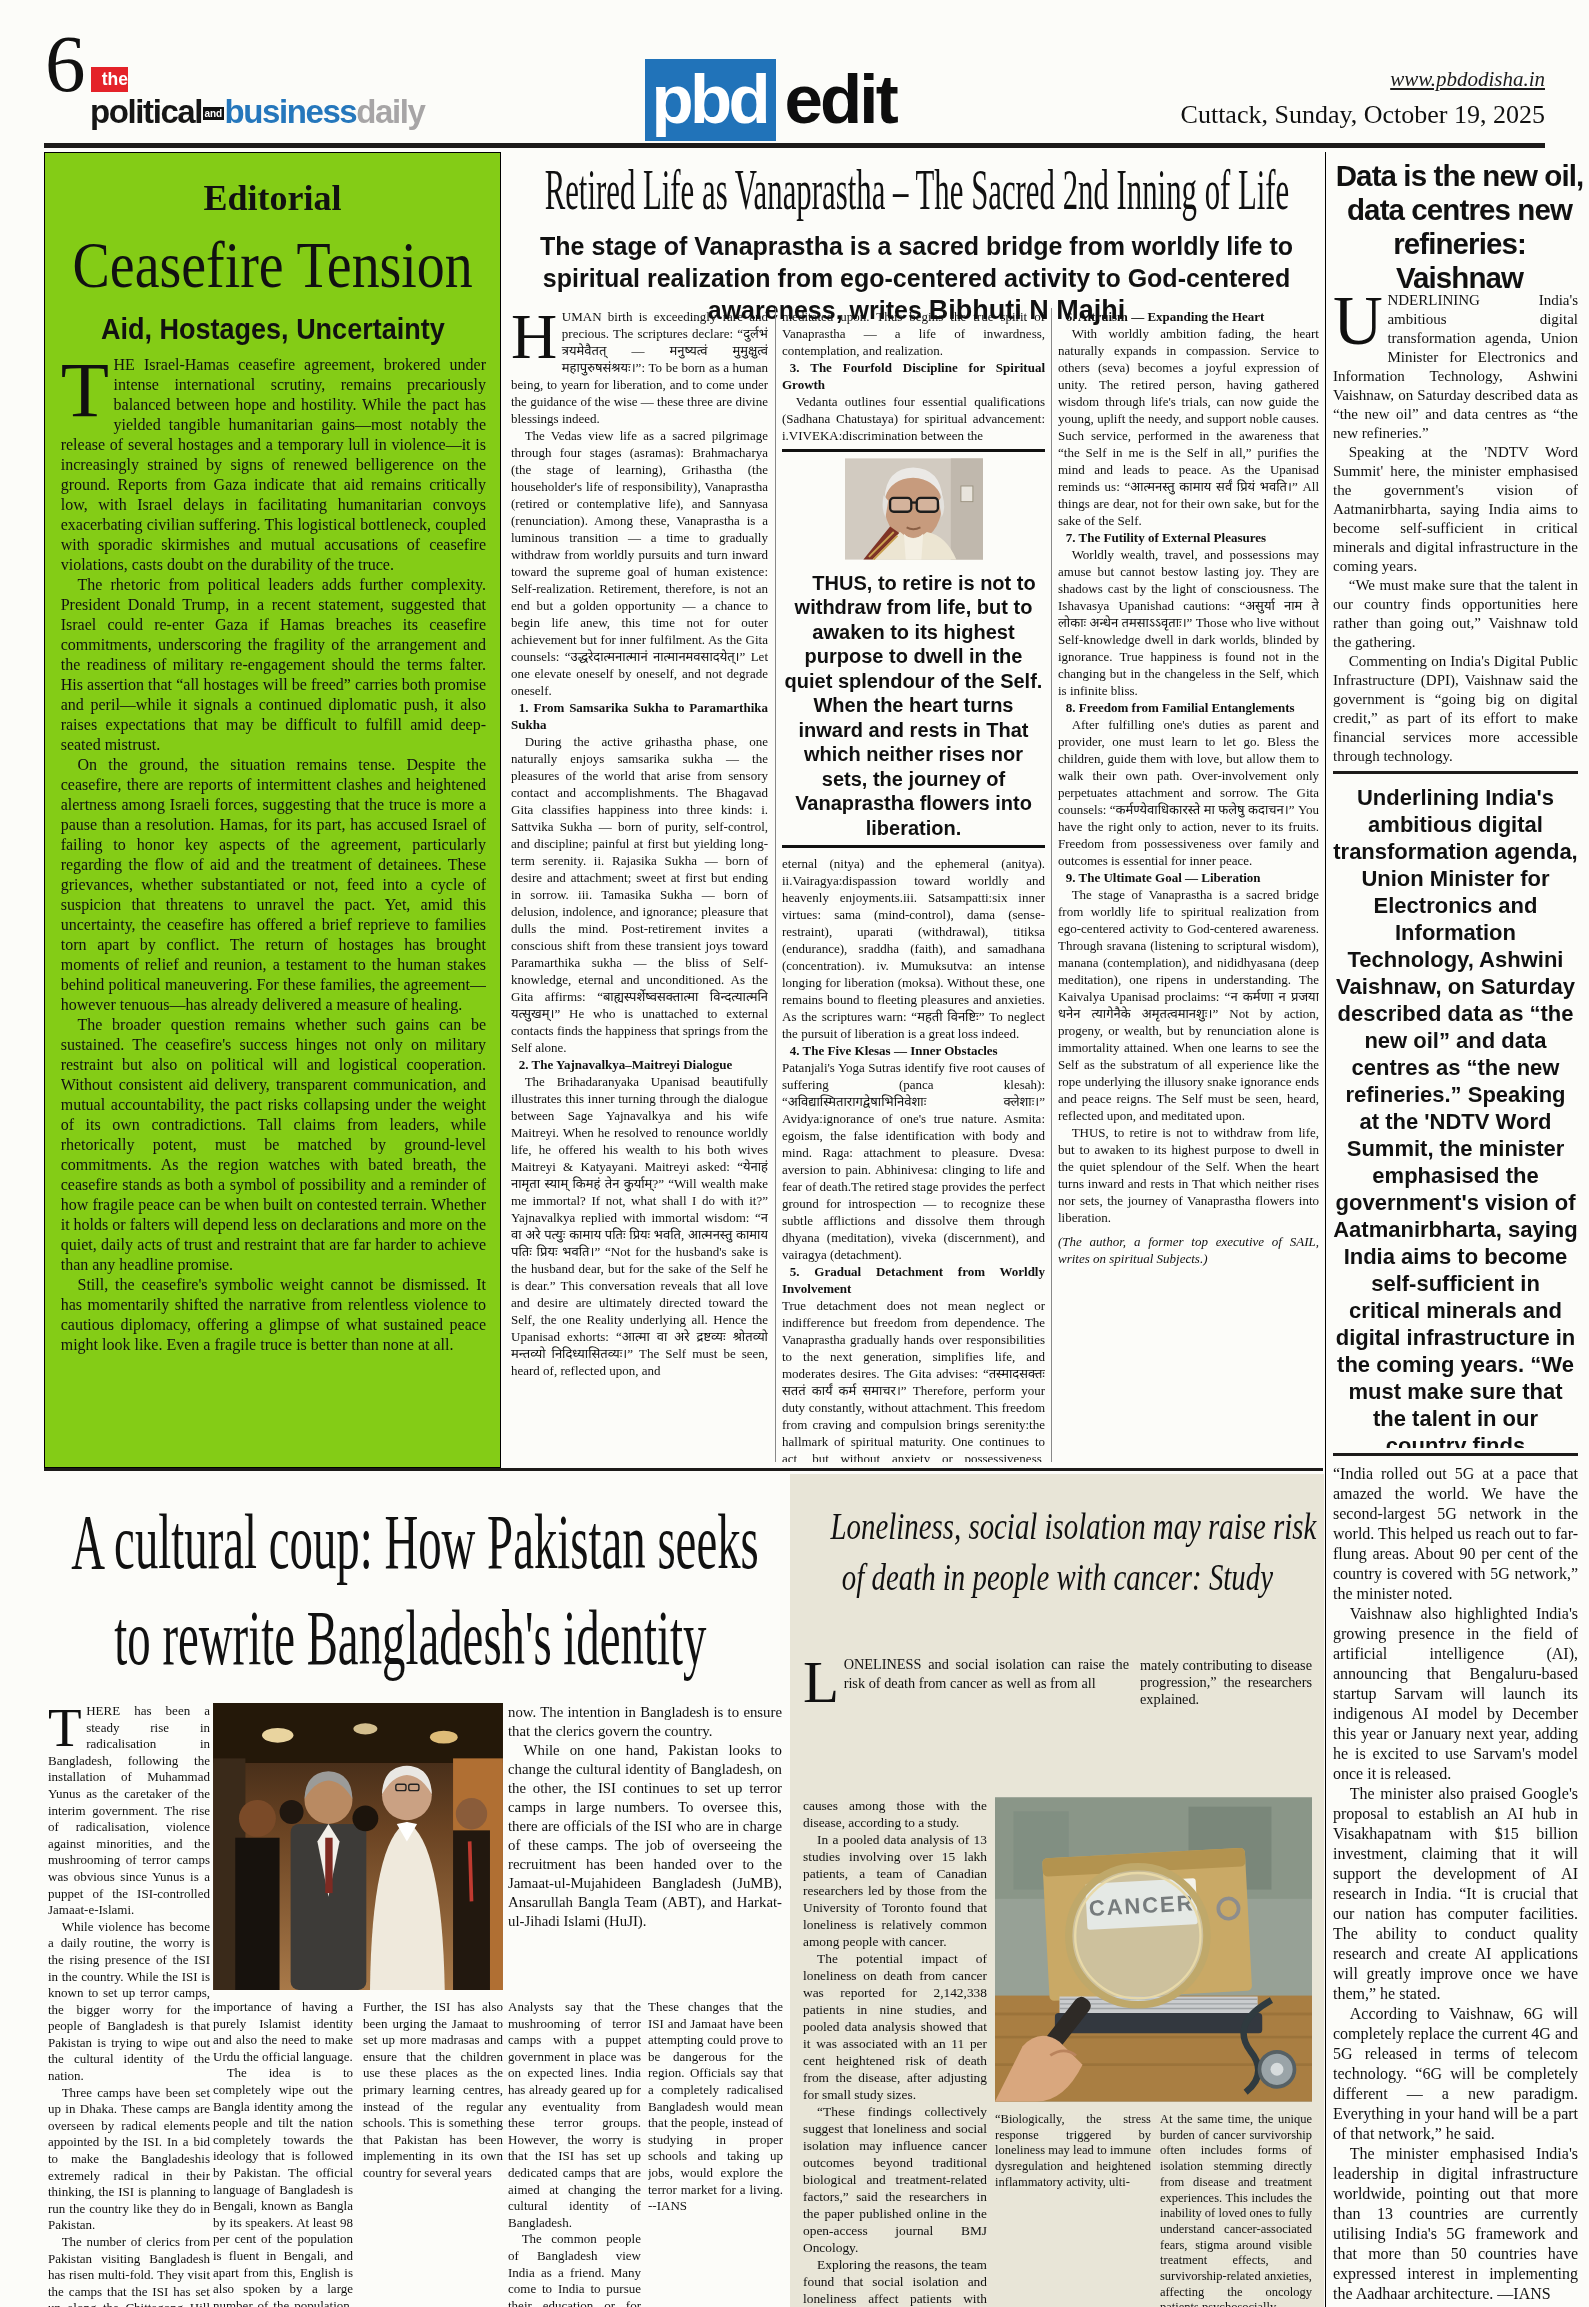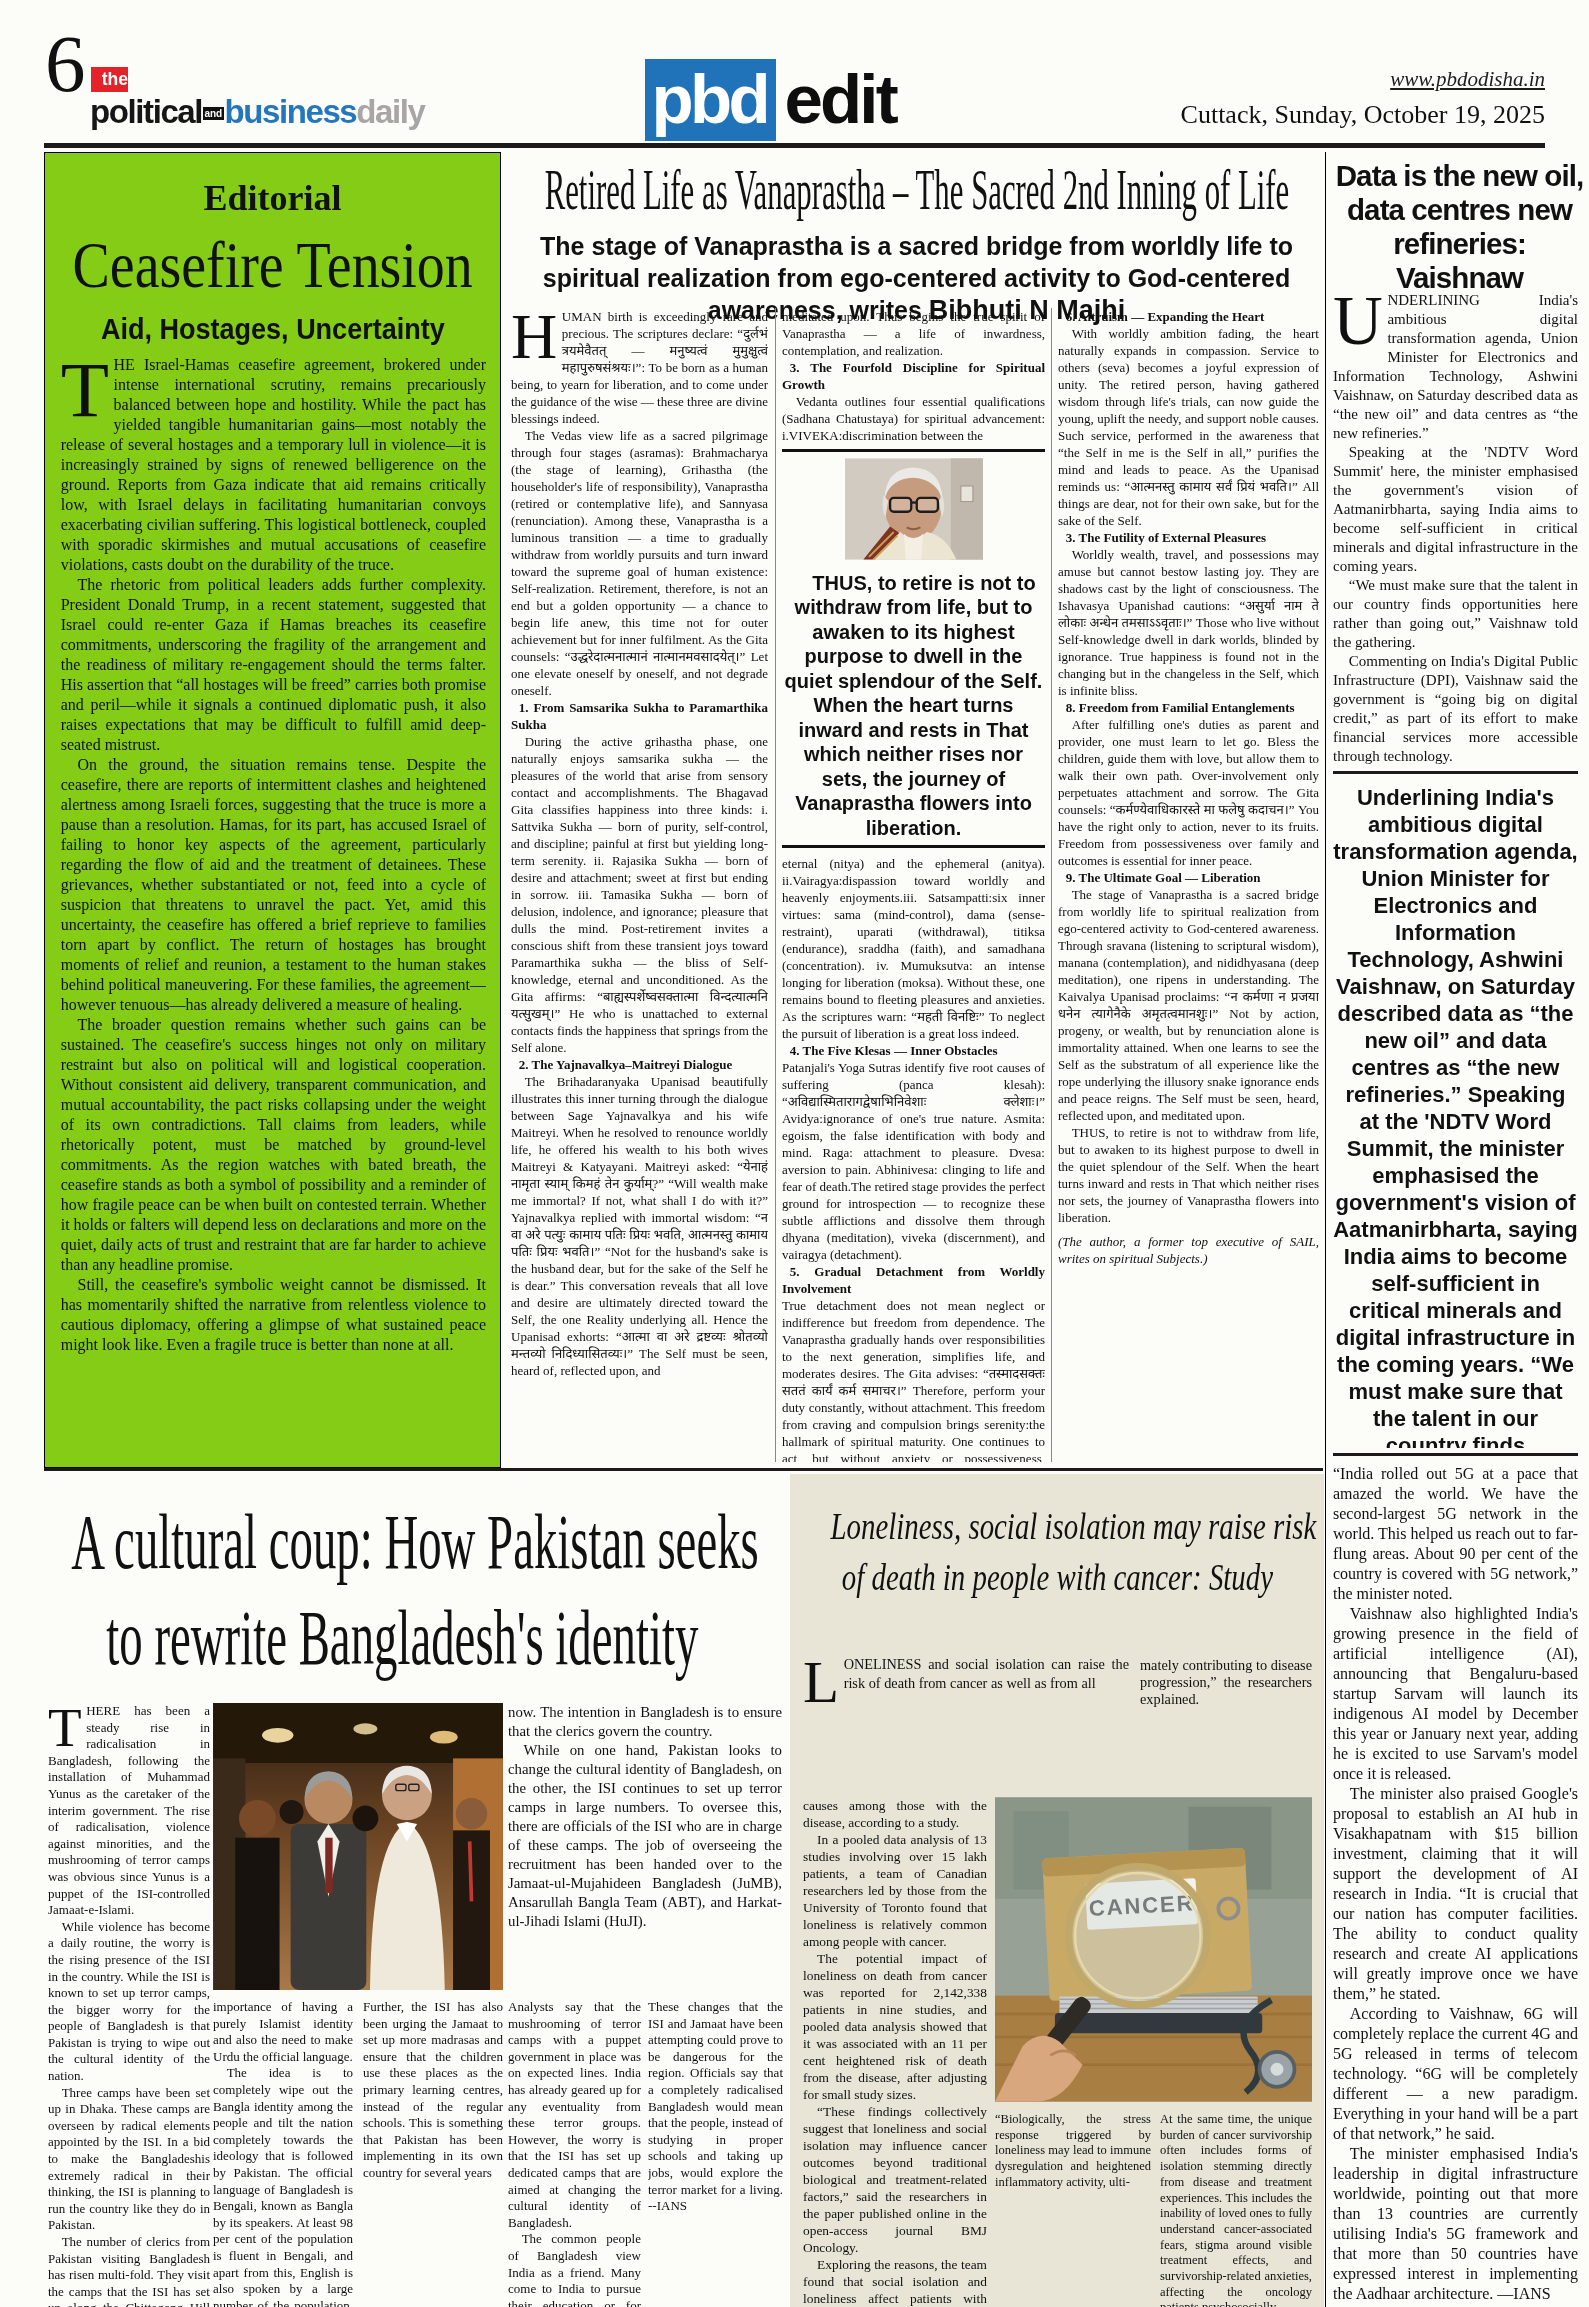--- a/index.html
+++ b/index.html
@@ -111,21 +111,21 @@
     <p class="np">eternal (nitya) and the ephemeral (anitya). ii.Vairagya:dispassion toward worldly and heavenly enjoyments.iii. Satsampatti:six inner virtues: sama (mind-control), dama (sense-restraint), uparati (withdrawal), titiksa (endurance), sraddha (faith), and samadhana (concentration). iv. Mumuksutva: an intense longing for liberation (moksa). Without these, one remains bound to fleeting pleasures and anxieties. As the scriptures warn: “महती विनष्टिः” To neglect the pursuit of liberation is a great loss indeed.</p>
     <p class="sh">4. The Five Klesas — Inner Obstacles</p>
     <p class="np">Patanjali's Yoga Sutras identify five root causes of suffering (panca klesah): “अविद्यास्मितारागद्वेषाभिनिवेशाः क्लेशाः।” Avidya:ignorance of one's true nature. Asmita: egoism, the false identification with body and mind. Raga: attachment to pleasure. Dvesa: aversion to pain. Abhinivesa: clinging to life and fear of death.The retired stage provides the perfect ground for introspection — to recognize these subtle afflictions and dissolve them through dhyana (meditation), viveka (discernment), and vairagya (detachment).</p>
     <p class="sh">5. Gradual Detachment from Worldly Involvement</p>
     <p class="np">True detachment does not mean neglect or indifference but freedom from dependence. The Vanaprastha gradually hands over responsibilities to the next generation, simplifies life, and moderates desires. The Gita advises: “तस्मादसक्तः सततं कार्यं कर्म समाचर।” Therefore, perform your duty constantly, without attachment. This freedom from craving and compulsion brings serenity:the hallmark of spiritual maturity. One continues to act, but without anxiety or possessiveness, dedicating all to the Divine.</p>
   </div>
 
   <div class="bod f28" style="position:absolute;left:1058px;top:308px;width:261px;height:1154px;overflow:hidden;">
     <p class="sh np">6. Altruism — Expanding the Heart</p>
     <p>With worldly ambition fading, the heart naturally expands in compassion. Service to others (seva) becomes a joyful expression of unity. The retired person, having gathered wisdom through life's trials, can now guide the young, uplift the needy, and support noble causes. Such service, performed in the awareness that “the Self in me is the Self in all,” purifies the mind and leads to peace. As the Upanisad reminds us: “आत्मनस्तु कामाय सर्वं प्रियं भवति।” All things are dear, not for their own sake, but for the sake of the Self.</p>
-    <p class="sh">3. The Futility of External Pleasures</p>
+    <p class="sh">7. The Futility of External Pleasures</p>
     <p>Worldly wealth, travel, and possessions may amuse but cannot bestow lasting joy. They are shadows cast by the light of consciousness. The Ishavasya Upanishad cautions: “असुर्या नाम ते लोकाः अन्धेन तमसाऽऽवृताः।” Those who live without Self-knowledge dwell in dark worlds, blinded by ignorance. True happiness is found not in the changing but in the changeless in the Self, which is infinite bliss.</p>
     <p class="sh">8. Freedom from Familial Entanglements</p>
     <p>After fulfilling one's duties as parent and provider, one must learn to let go. Bless the children, guide them with love, but allow them to walk their own path. Over-involvement only perpetuates attachment and sorrow. The Gita counsels: “कर्मण्येवाधिकारस्ते मा फलेषु कदाचन।” You have the right only to action, never to its fruits. Freedom from possessiveness over family and outcomes is essential for inner peace.</p>
     <p class="sh">9. The Ultimate Goal — Liberation</p>
     <p>The stage of Vanaprastha is a sacred bridge from worldly life to spiritual realization from ego-centered activity to God-centered awareness. Through sravana (listening to scriptural wisdom), manana (contemplation), and nididhyasana (deep meditation), one ripens in understanding. The Kaivalya Upanisad proclaims: “न कर्मणा न प्रजया धनेन त्यागेनैके अमृतत्वमानशुः।” Not by action, progeny, or wealth, but by renunciation alone is immortality attained. When one learns to see the Self as the substratum of all experience like the rope underlying the illusory snake ignorance ends and peace reigns. The Self must be seen, heard, reflected upon, and meditated upon.</p>
     <p>THUS, to retire is not to withdraw from life, but to awaken to its highest purpose to dwell in the quiet splendour of the Self. When the heart turns inward and rests in That which neither rises nor sets, the journey of Vanaprastha flowers into liberation.</p>
     <p class="it" style="text-indent:0;margin-top:6.5px;">(The author, a former top executive of SAIL, writes on spiritual Subjects.)</p>
   </div>
 
   <div class="vr" style="left:1325px;top:152px;width:1.4px;height:2276px;background:#000;"></div>
@@ -154,21 +154,21 @@
     <p>The minister also praised Google's proposal to establish an AI hub in Visakhapatnam with $15 billion investment, claiming that it will support the development of AI research in India. “It is crucial that our nation has computer facilities. The ability to conduct quality research and create AI applications will greatly improve once we have them,” he stated.</p>
     <p>According to Vaishnaw, 6G will completely replace the current 4G and 5G released in terms of telecom technology. “6G will be completely different — a new paradigm. Everything in your hand will be a part of that network,” he said.</p>
     <p>The minister emphasised India's leadership in digital infrastructure worldwide, pointing out that more than 13 countries are currently utilising India's 5G framework and that more than 50 countries have expressed interest in implementing the Aadhaar architecture. —IANS</p>
   </div>
 
   <div class="rule" style="left:44px;top:1468px;width:1279px;height:3.2px;"></div>
 
   <div class="ch" style="position:absolute;left:44px;top:1497px;width:741px;height:95px;">
     <span style="font:400 78px/90px 'Liberation Serif',serif;transform:scaleX(.6);">A cultural coup: How Pakistan seeks</span>
   </div>
-  <div class="ch" style="position:absolute;left:32px;top:1593px;width:741px;height:95px;">
+  <div class="ch" style="position:absolute;left:40px;top:1593px;width:741px;height:95px;">
     <span style="font:400 78px/90px 'Liberation Serif',serif;transform:scaleX(.6);">to rewrite Bangladesh's identity</span>
   </div>
 
   <div class="bod" style="position:absolute;left:48px;top:1703px;width:162px;height:724px;font-size:13px;line-height:16.6px;overflow:hidden;">
     <p class="np"><span class="dc" style="font-size:55px;">T</span><span>HERE has been a steady rise in radicalisation in Bangladesh, following the installation of Muhammad Yunus as the caretaker of the interim government. The rise of radicalisation, violence against minorities, and the mushrooming of terror camps was obvious since Yunus is a puppet of the ISI-controlled Jamaat-e-Islami.</span></p>
     <p>While violence has become a daily routine, the worry is the rising presence of the ISI in the country. While the ISI is known to set up terror camps, the bigger worry for the people of Bangladesh is that Pakistan is trying to wipe out the cultural identity of the nation.</p>
     <p>Three camps have been set up in Dhaka. These camps are overseen by radical elements appointed by the ISI. In a bid to make the Bangladeshis extremely radical in their thinking, the ISI is planning to run the country like they do in Pakistan.</p>
     <p>The number of clerics from Pakistan visiting Bangladesh has risen multi-fold. They visit the camps that the ISI has set up along the Chittagong Hill Tracts and various other places. Further, the ISI has also set up dedicated camps in Dhaka, which are also visited by these clerics.</p>
 
   </div>

